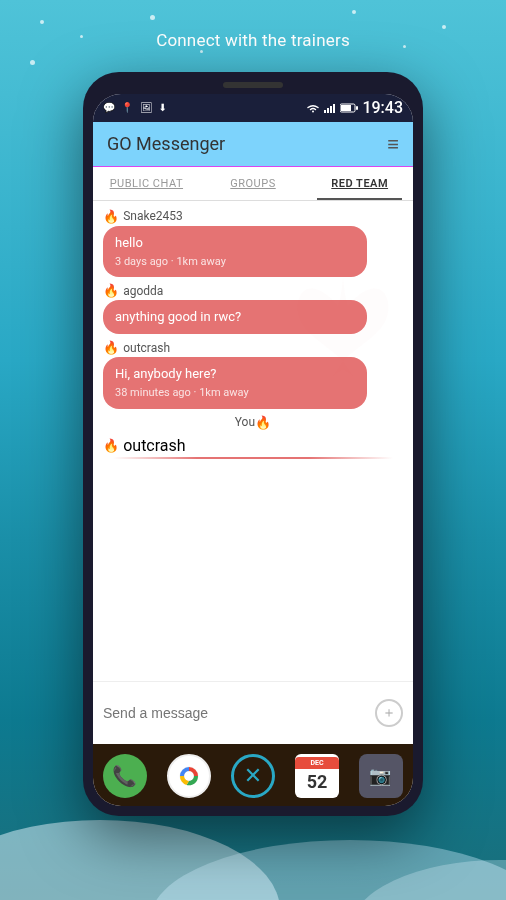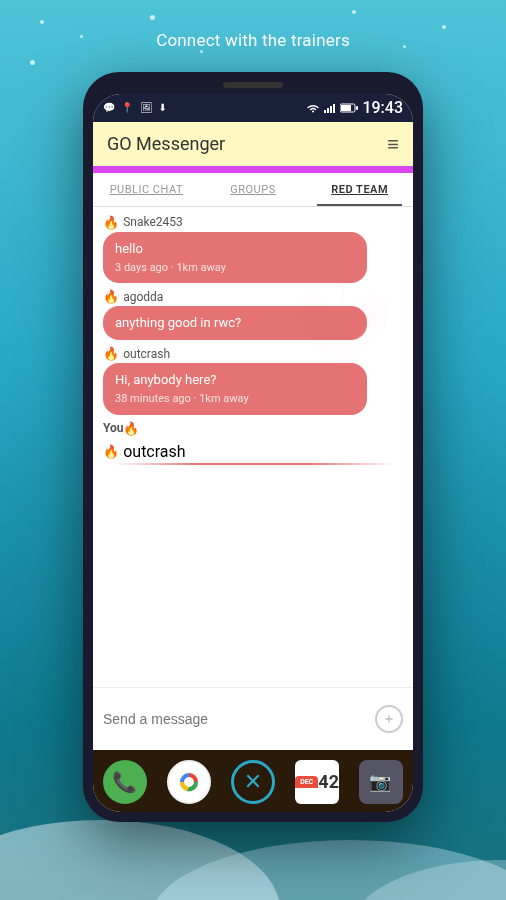--- a/index.html
+++ b/index.html
@@ -60,26 +60,26 @@
       align-items: center;
       justify-content: space-between;
       padding: 0 10px;
       font-size: 11px;
     }
     .status-left { display: flex; gap: 6px; align-items: center; }
     .status-right { display: flex; align-items: center; gap: 4px; font-size: 16px; font-weight: 500; }
 
     
     .app-header {
-      background: #fef9c3;
+      background: #7dd3fc;
       padding: 10px 14px;
       display: flex;
       align-items: center;
       justify-content: space-between;
-      border-bottom: 7px solid #d946ef;
+      border-bottom: 1px solid #d946ef;
     }
     .app-title { font-size: 18px; color: #333; font-weight: 400; }
     .hamburger { font-size: 20px; color: #555; cursor: pointer; }
 
     
     .tabs {
       display: flex;
       border-bottom: 1px solid #ddd;
       background: white;
     }
@@ -162,23 +162,22 @@
       margin-top: 2px;
     }
 
     .you-label {
       text-align: right;
       font-size: 12px;
       color: #555;
       margin-bottom: 2px;
       display: flex;
       align-items: center;
-      justify-content: flex-start;
+      justify-content: center;
       gap: 0;
-      font-weight: bold;
     }
     .bubble-right-wrap { display: flex; justify-content: flex-end; }
 
     
     .message-input-bar {
       background: white;
       border-top: 1px solid #eee;
       padding: 17px 10px;
       display: flex;
       align-items: center;
@@ -217,21 +216,21 @@
       width: 44px;
       height: 44px;
       border-radius: 50%;
       display: flex;
       align-items: center;
       justify-content: center;
       font-size: 20px;
       cursor: pointer;
     }
     .nav-btn.green { background: #4caf50; }
-    .nav-btn.calendar { background: white; color: #333; font-size: 16px; flex-direction: row; }
+    .nav-btn.calendar { background: white; color: #333; font-size: 16px; flex-direction: column; }
 
     .cal-top { font-size: 7px; color: #e74c3c; font-weight: 700; text-align: center; background: #e74c3c; color: white; width: 100%; border-radius: 4px 4px 0 0; padding: 1px 0; }
     .cal-num { font-size: 16px; color: #333; font-weight: 700; }
 
     
     .phone-speaker {
       width: 60px;
       height: 6px;
       background: #333;
       border-radius: 3px;
@@ -429,21 +428,21 @@
           <circle cx="13" cy="13" r="4.5" fill="white"></circle>
         </svg>
       </div>
 
       <div class="nav-btn" style="border: 3px solid #29a8c5; background: transparent; color: #29a8c5; font-size: 22px; font-weight: 300;">
         <span>✕</span>
       </div>
 
       <div class="nav-btn calendar" style="background:white; padding:0; overflow:hidden; border-radius:6px;">
         <div class="cal-top" style="font-size:7px; color:white; background:#e74c3c; width:100%; text-align:center; padding:2px 0; font-weight:700;">DEC</div>
-        <div class="cal-num" style="font-size:18px; color:#333; font-weight:700; text-align:center; padding:2px 0;">42</div>
+        <div class="cal-num" style="font-size:18px; color:#333; font-weight:700; text-align:center; padding:2px 0;">52</div>
       </div>
 
       <div class="nav-btn" style="background:#556; color:white; font-size:18px; border-radius:8px;">
         <span>📷</span>
       </div>
     </div>
 
   </div>
 </div>
 

